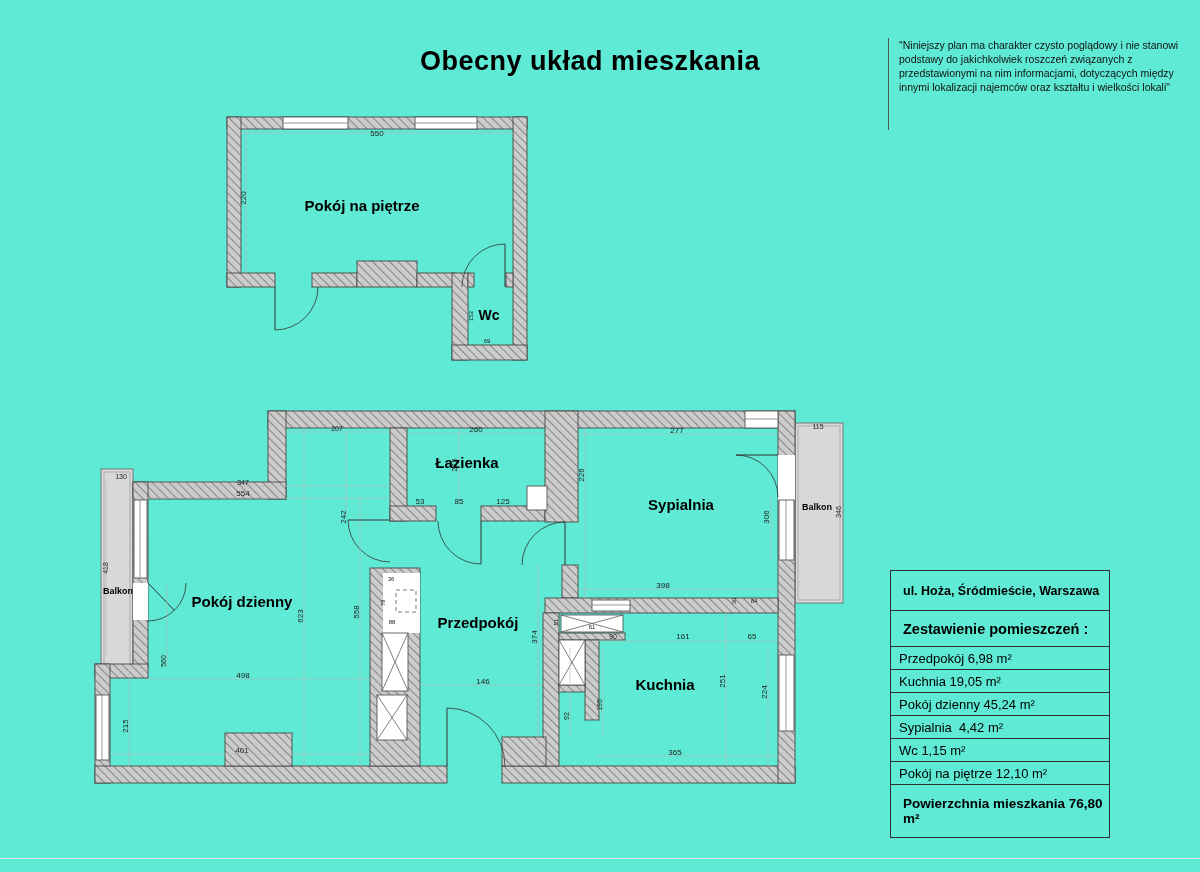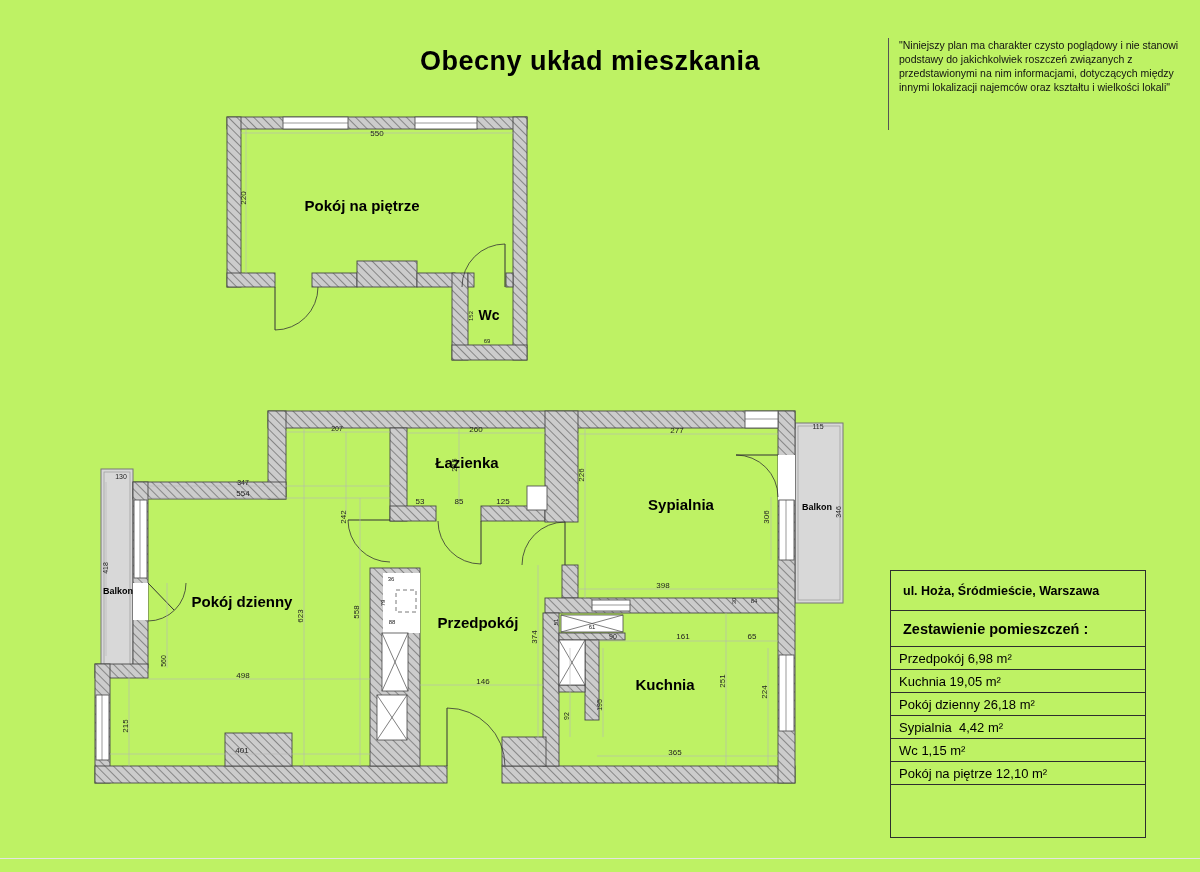--- a/index.html
+++ b/index.html
@@ -1,20 +1,20 @@
 <!DOCTYPE html>
 <html style="--wall-fill: #cccccc; --hatch-line: #6f6f6f; --balcony-fill: #d8d8d8; --dim-line: #b5b5b5;"><head>
 <meta charset="utf-8">
 <style>
   :root{
     --wall-fill:#cccccc; --hatch-line:#6f6f6f; --balcony-fill:#d8d8d8;
     --dim-line:#b5b5b5; --ink:#000000;
   }
   html,body{margin:0;padding:0;background:#fff;}
-  #page{position:relative;width:1200px;height:872px;background:#bef264;overflow:hidden;
+  #page{position:relative;width:1200px;height:872px;background:#5eead4;overflow:hidden;
         font-family:"Liberation Sans",sans-serif;color:var(--ink);}
   #title{position:absolute;left:300px;top:46px;width:580px;text-align:center;
          font-size:27px;font-weight:bold;letter-spacing:0.5px;}
   #disclaimer{position:absolute;left:888px;top:38px;width:292px;min-height:92px;
          border-left:1px solid #555;padding-left:10px;font-size:10.5px;line-height:1.34;color:#111;}
   #plan-svg{position:absolute;left:0;top:0;}
   .wall{fill:url(#hatch);stroke:#474747;stroke-width:0.9;}
   .gap{fill:#ffffff;stroke:none;}
   .win{fill:#ffffff;stroke:#555;stroke-width:0.9;}
   .winline{stroke:#555;stroke-width:0.6;}
@@ -23,21 +23,21 @@
   .dim{stroke:var(--dim-line);stroke-width:0.6;}
   .shaft{fill:#ffffff;stroke:#474747;stroke-width:0.8;}
   .xline{stroke:#474747;stroke-width:0.7;}
   .balcony{fill:var(--balcony-fill);stroke:#777;stroke-width:1;}
   .balcony-inner{fill:none;stroke:#9a9a9a;stroke-width:0.7;}
   .wardrobe{fill:none;stroke:#555;stroke-width:0.8;stroke-dasharray:4 3;}
   .room-label{font-weight:bold;fill:#000;text-anchor:middle;dominant-baseline:middle;
               font-family:"Liberation Sans",sans-serif;}
   .dim-label{fill:#222;text-anchor:middle;dominant-baseline:middle;
              font-family:"Liberation Sans",sans-serif;}
-  #info-panel{position:absolute;left:890px;top:570px;width:256px;height:268px;
+  #info-panel{position:absolute;left:890px;top:570px;width:220px;height:268px;
       border:1px solid #2e2e2e;display:flex;flex-direction:column;box-sizing:border-box;}
   .ip-row{border-bottom:1px solid #2e2e2e;display:flex;align-items:center;
       box-sizing:border-box;white-space:pre-wrap;}
   .ip-address{height:40px;font-size:12.5px;font-weight:bold;padding-left:12px;}
   .ip-header{height:36px;font-size:14.5px;font-weight:bold;padding-left:12px;}
   .ip-item{height:23px;font-size:13px;padding-left:8px;}
   .ip-total{flex:1;border-bottom:none;font-size:13.5px;font-weight:bold;padding-left:12px;}
   #bottom-rule{position:absolute;left:0;top:858px;width:1200px;border-top:1px solid #e3e3e3;}
 </style>
 </head>
@@ -267,20 +267,21 @@
         <text x="383" y="603" transform="rotate(-90 383 603)" class="dim-label" font-size="6">79</text>
         <text x="392" y="622" class="dim-label" font-size="6">88</text>
       </g>
   </svg>
 
   <div id="info-panel">
     <div class="ip-row ip-address">ul. Hoża, Śródmieście, Warszawa</div>
     <div class="ip-row ip-header">Zestawienie pomieszczeń :</div>
     <div class="ip-row ip-item">Przedpokój 6,98 m²</div>
     <div class="ip-row ip-item">Kuchnia 19,05 m²</div>
-    <div class="ip-row ip-item">Pokój dzienny 26,18 m²</div>
+    <div class="ip-row ip-item">Pokój dzienny 45,24 m²</div>
     <div class="ip-row ip-item">Sypialnia  4,42 m²</div>
     <div class="ip-row ip-item">Wc 1,15 m²</div>
     <div class="ip-row ip-item">Pokój na piętrze 12,10 m²</div>
+    <div class="ip-row ip-total">Powierzchnia mieszkania 76,80 m²</div>
   </div>
 
   <div id="bottom-rule"></div>
 </div>
 
 </body></html>

